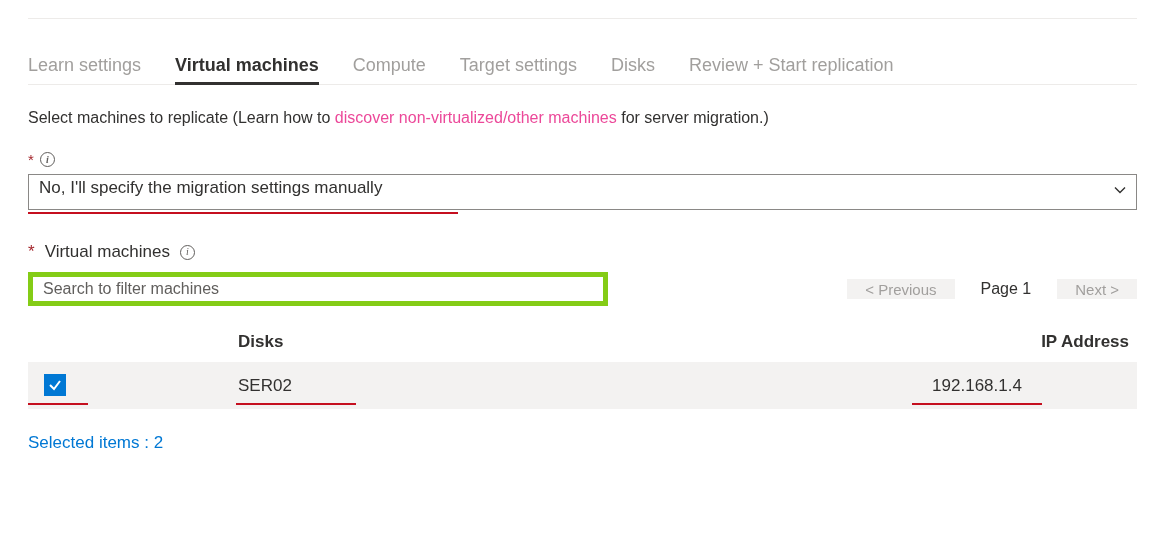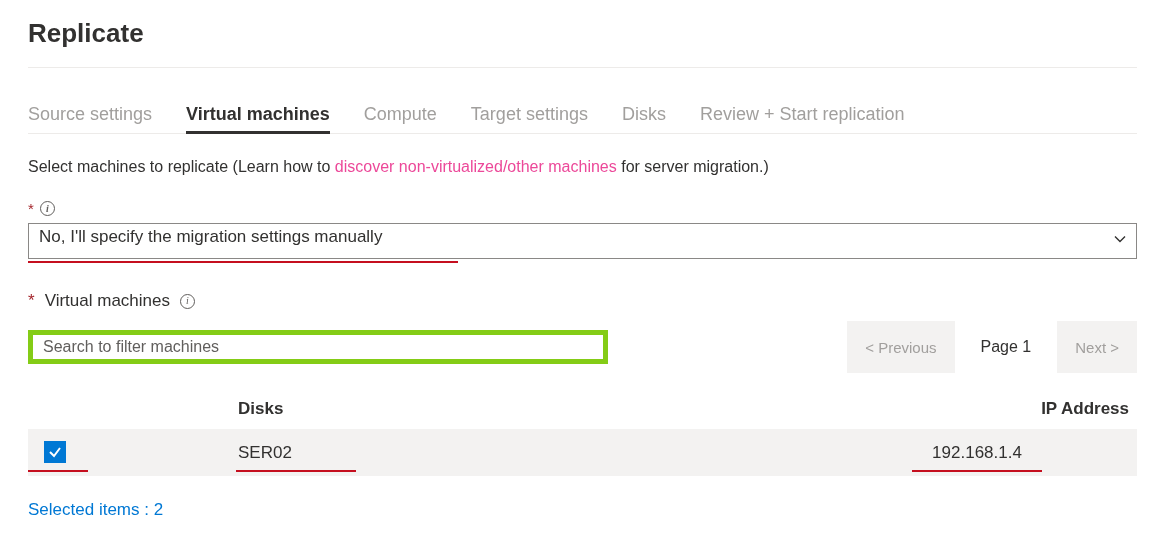--- a/index.html
+++ b/index.html
@@ -130,21 +130,21 @@
     color: #605e5c;
   }
   .search-input::placeholder { color: #605e5c; }
   .spacer { flex: 1; }
   .pager-btn {
     background: #f3f2f1;
     border: none;
     color: #a19f9d;
     font-size: 15px;
     padding: 2px 18px;
-    height: 52px;
+    height: 20px;
     cursor: pointer;
   }
   .page-indicator { font-size: 16px; padding: 0 14px; }
   
   .vm-table { width: 100%; border-collapse: collapse; }
   .vm-table th {
     text-align: left;
     font-weight: 600;
     font-size: 17px;
     padding: 10px 8px;
@@ -184,25 +184,24 @@
   .selected-line {
     margin-top: 24px;
     color: #0078d4;
     font-size: 17px;
   }
 </style>
 </head>
 <body>
 
 <div class="page">
-  <h1 class="title">Replicate</h1>
   <hr class="hr-top">
 
   <div class="tabs">
-    <div class="tab">Source settings</div>
+    <div class="tab">Learn settings</div>
     <div class="tab active">Virtual machines</div>
     <div class="tab">Compute</div>
     <div class="tab">Target settings</div>
     <div class="tab">Disks</div>
     <div class="tab">Review + Start replication</div>
   </div>
 
   <div class="instruction">
     <span>Select machines to replicate (Learn how to </span><a href="#">discover non-virtualized/other machines</a><span> for server migration.)</span>
   </div>

